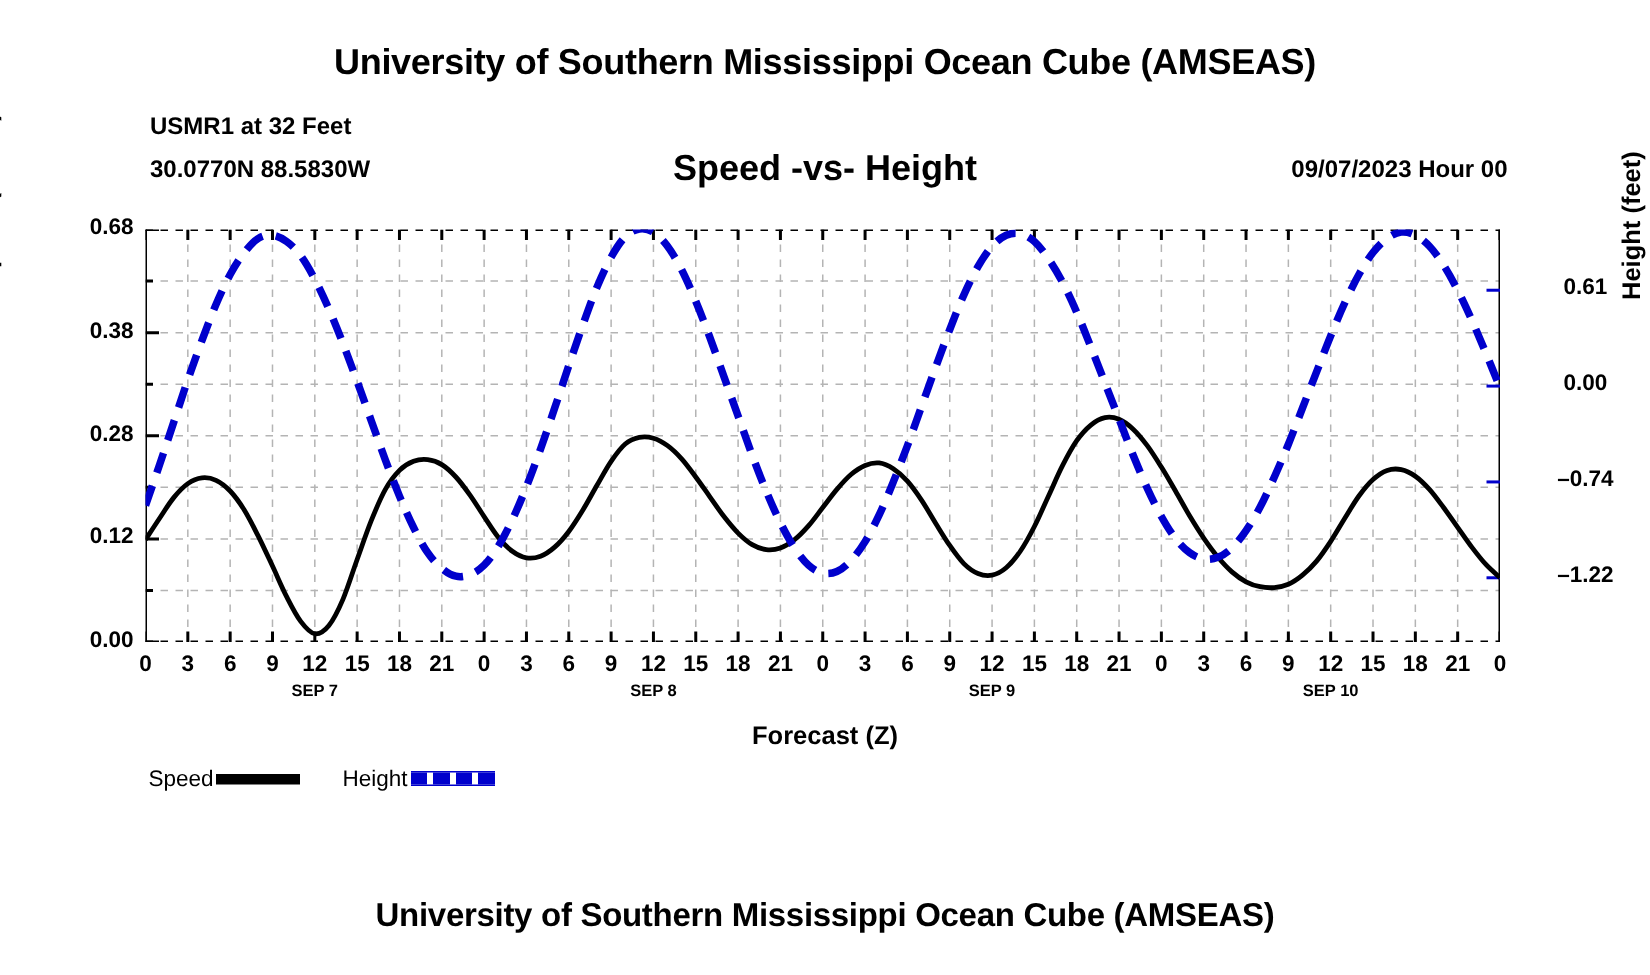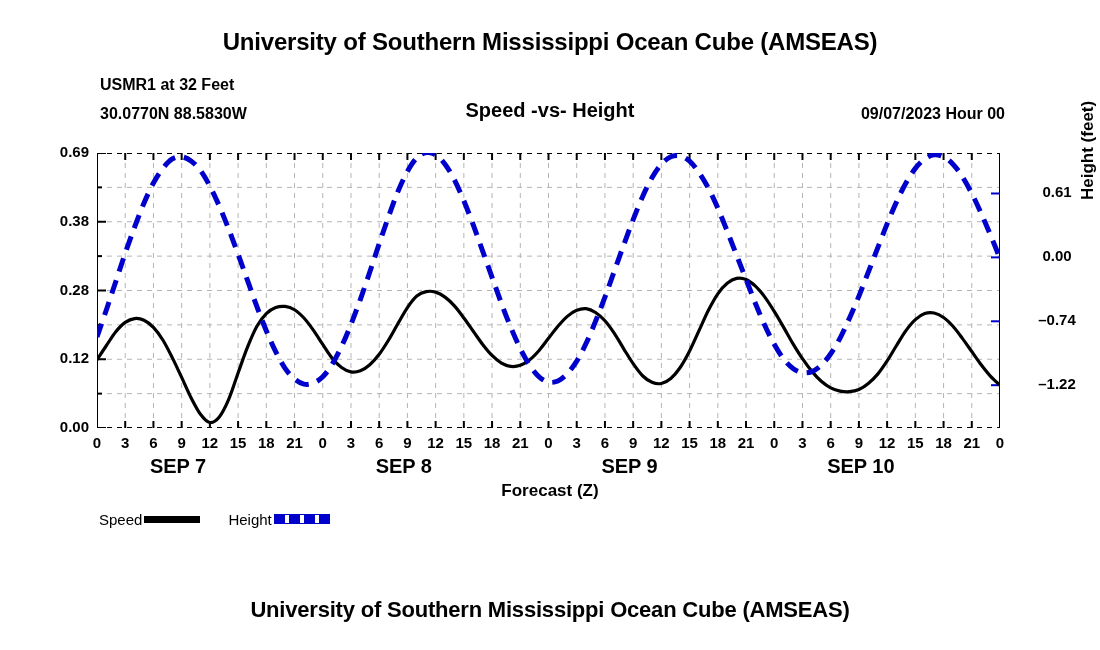--- a/index.html
+++ b/index.html
@@ -22,21 +22,21 @@
     text-align:center;font-size:22px;font-weight:bold;letter-spacing:-0.2px;
   }
   .station-line1{
     position:absolute;left:100px;top:76px;font-size:16px;font-weight:bold;
   }
   .station-line2{
     position:absolute;left:100px;top:105px;font-size:16px;font-weight:bold;
   }
   .subtitle{
     position:absolute;left:0;top:99px;width:1100px;text-align:center;
-    font-size:20px;font-weight:bold;
+    font-size:24px;font-weight:bold;
   }
   .datestamp{
     position:absolute;right:95px;top:105px;font-size:16px;font-weight:bold;
   }
 
   .plot-wrap{position:absolute;left:97px;top:153px;width:903px;height:275px;}
   .plot-svg{display:block;}
 
   .ylabel-left{
     position:absolute;left:-18px;top:190px;
@@ -54,22 +54,22 @@
   }
   .ytick-right{
     position:absolute;width:70px;text-align:center;
     font-size:15px;font-weight:bold;
   }
   .xtick{
     position:absolute;font-size:15px;font-weight:bold;
     text-align:center;width:24px;
   }
   .daylabel{
-    position:absolute;font-size:20px;font-weight:bold;
-    text-align:left;width:120px;top:455px;
+    position:absolute;font-size:11px;font-weight:bold;
+    text-align:center;width:120px;top:455px;
   }
   .xlabel{
     position:absolute;left:0;top:481px;width:1100px;text-align:center;
     font-size:17px;font-weight:bold;
   }
   .legend{
     position:absolute;left:99px;top:508px;height:22px;
     display:flex;align-items:center;
   }
   .legend-label{font-size:15px;font-weight:normal;margin-right:2px;}
@@ -95,21 +95,21 @@
   <div class="datestamp">09/07/2023 Hour 00</div>
 
   <div class="ylabel-left">Speed (Knots)</div>
   <div class="ylabel-right">Height (feet)</div>
 
   <div id="ytick-left-layer">
       <div class="ytick-left" style="left: 19px; top: 418px;">0.00</div>
       <div class="ytick-left" style="left: 19px; top: 349.25px;">0.12</div>
       <div class="ytick-left" style="left: 19px; top: 280.5px;">0.28</div>
       <div class="ytick-left" style="left: 19px; top: 211.75px;">0.38</div>
-      <div class="ytick-left" style="left: 19px; top: 143px;">0.69</div>
+      <div class="ytick-left" style="left: 19px; top: 143px;">0.68</div>
     </div>
   <div id="ytick-right-layer">
       <div class="ytick-right" style="left: 1022px; top: 375.187px;">–1.22</div>
       <div class="ytick-right" style="left: 1022px; top: 311.287px;">–0.74</div>
       <div class="ytick-right" style="left: 1022px; top: 247.387px;">0.00</div>
       <div class="ytick-right" style="left: 1022px; top: 183.487px;">0.61</div>
     </div>
   <div id="xtick-layer">
       <div class="xtick" style="left: 85px; top: 434px;">0</div>
       <div class="xtick" style="left: 113.219px; top: 434px;">3</div>

